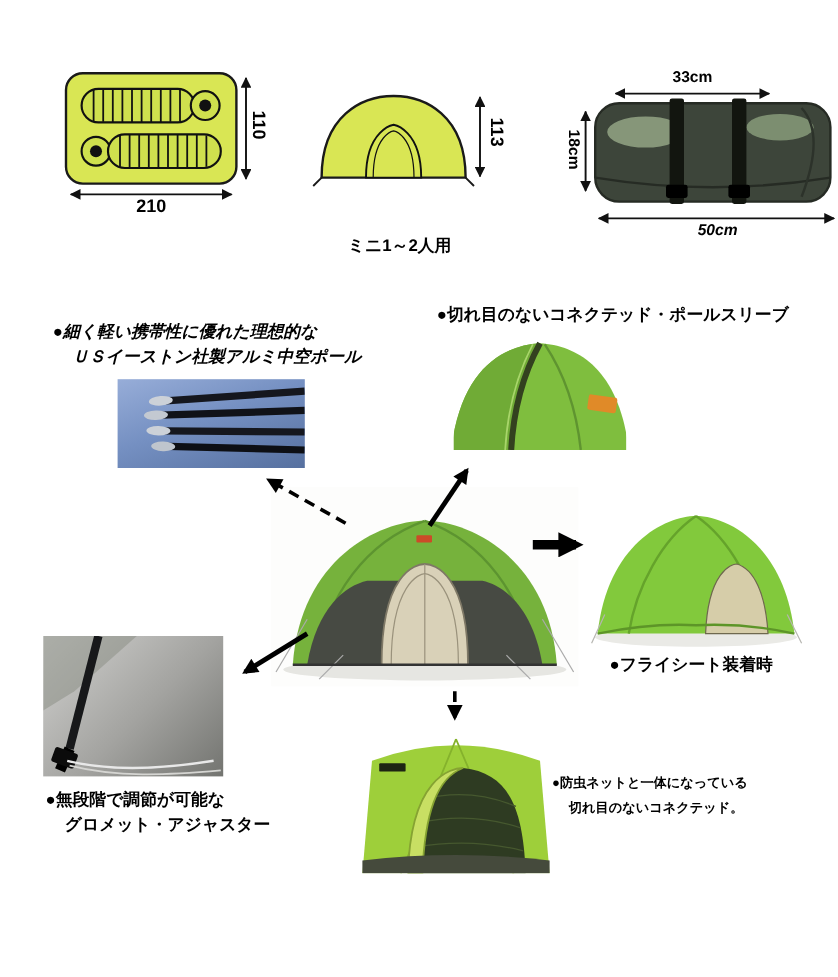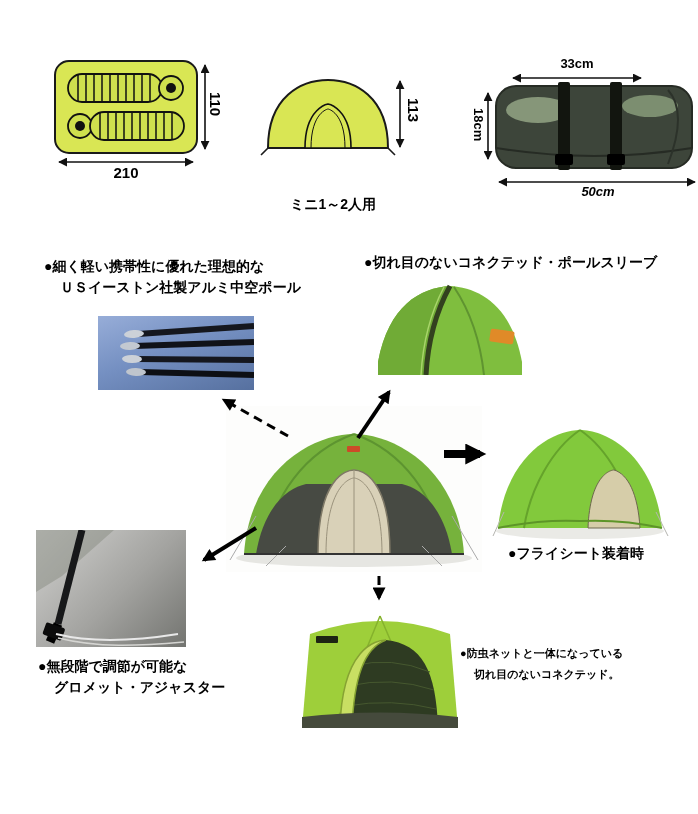--- a/index.html
+++ b/index.html
@@ -92,21 +92,21 @@
       <rect x="138" y="26" width="12" height="88" rx="2" fill="#12150f"></rect>
       <rect x="83" y="98" width="18" height="11" rx="2" fill="#000"></rect>
       <rect x="135" y="98" width="18" height="11" rx="2" fill="#000"></rect>
 
       <line x1="41" y1="22" x2="169" y2="22" stroke="#111" stroke-width="1.6" marker-start="url(#dimA3)" marker-end="url(#dimA3)"></line>
       <line x1="16" y1="37" x2="16" y2="103" stroke="#111" stroke-width="1.6" marker-start="url(#dimA3)" marker-end="url(#dimA3)"></line>
       <line x1="27" y1="126" x2="223" y2="126" stroke="#111" stroke-width="1.6" marker-start="url(#dimA3)" marker-end="url(#dimA3)"></line>
     </svg>
   </div>
 
-  <div class="abs jp" style="left:44px; top:256px;">
+  <div class="abs jp" style="left:44px; top:266px;font-style:italic;">
     <span>●細く軽い携帯性に優れた理想的な</span>
     <span class="ind">ＵＳイーストン社製アルミ中空ポール</span>
   </div>
 
   <div class="abs jp" style="left:364px; top:252px;">
     <span>●切れ目のないコネクテッド・ポールスリーブ</span>
   </div>
 
   <div class="abs jp" style="left:508px; top:543px;">
     <span>●フライシート装着時</span>

